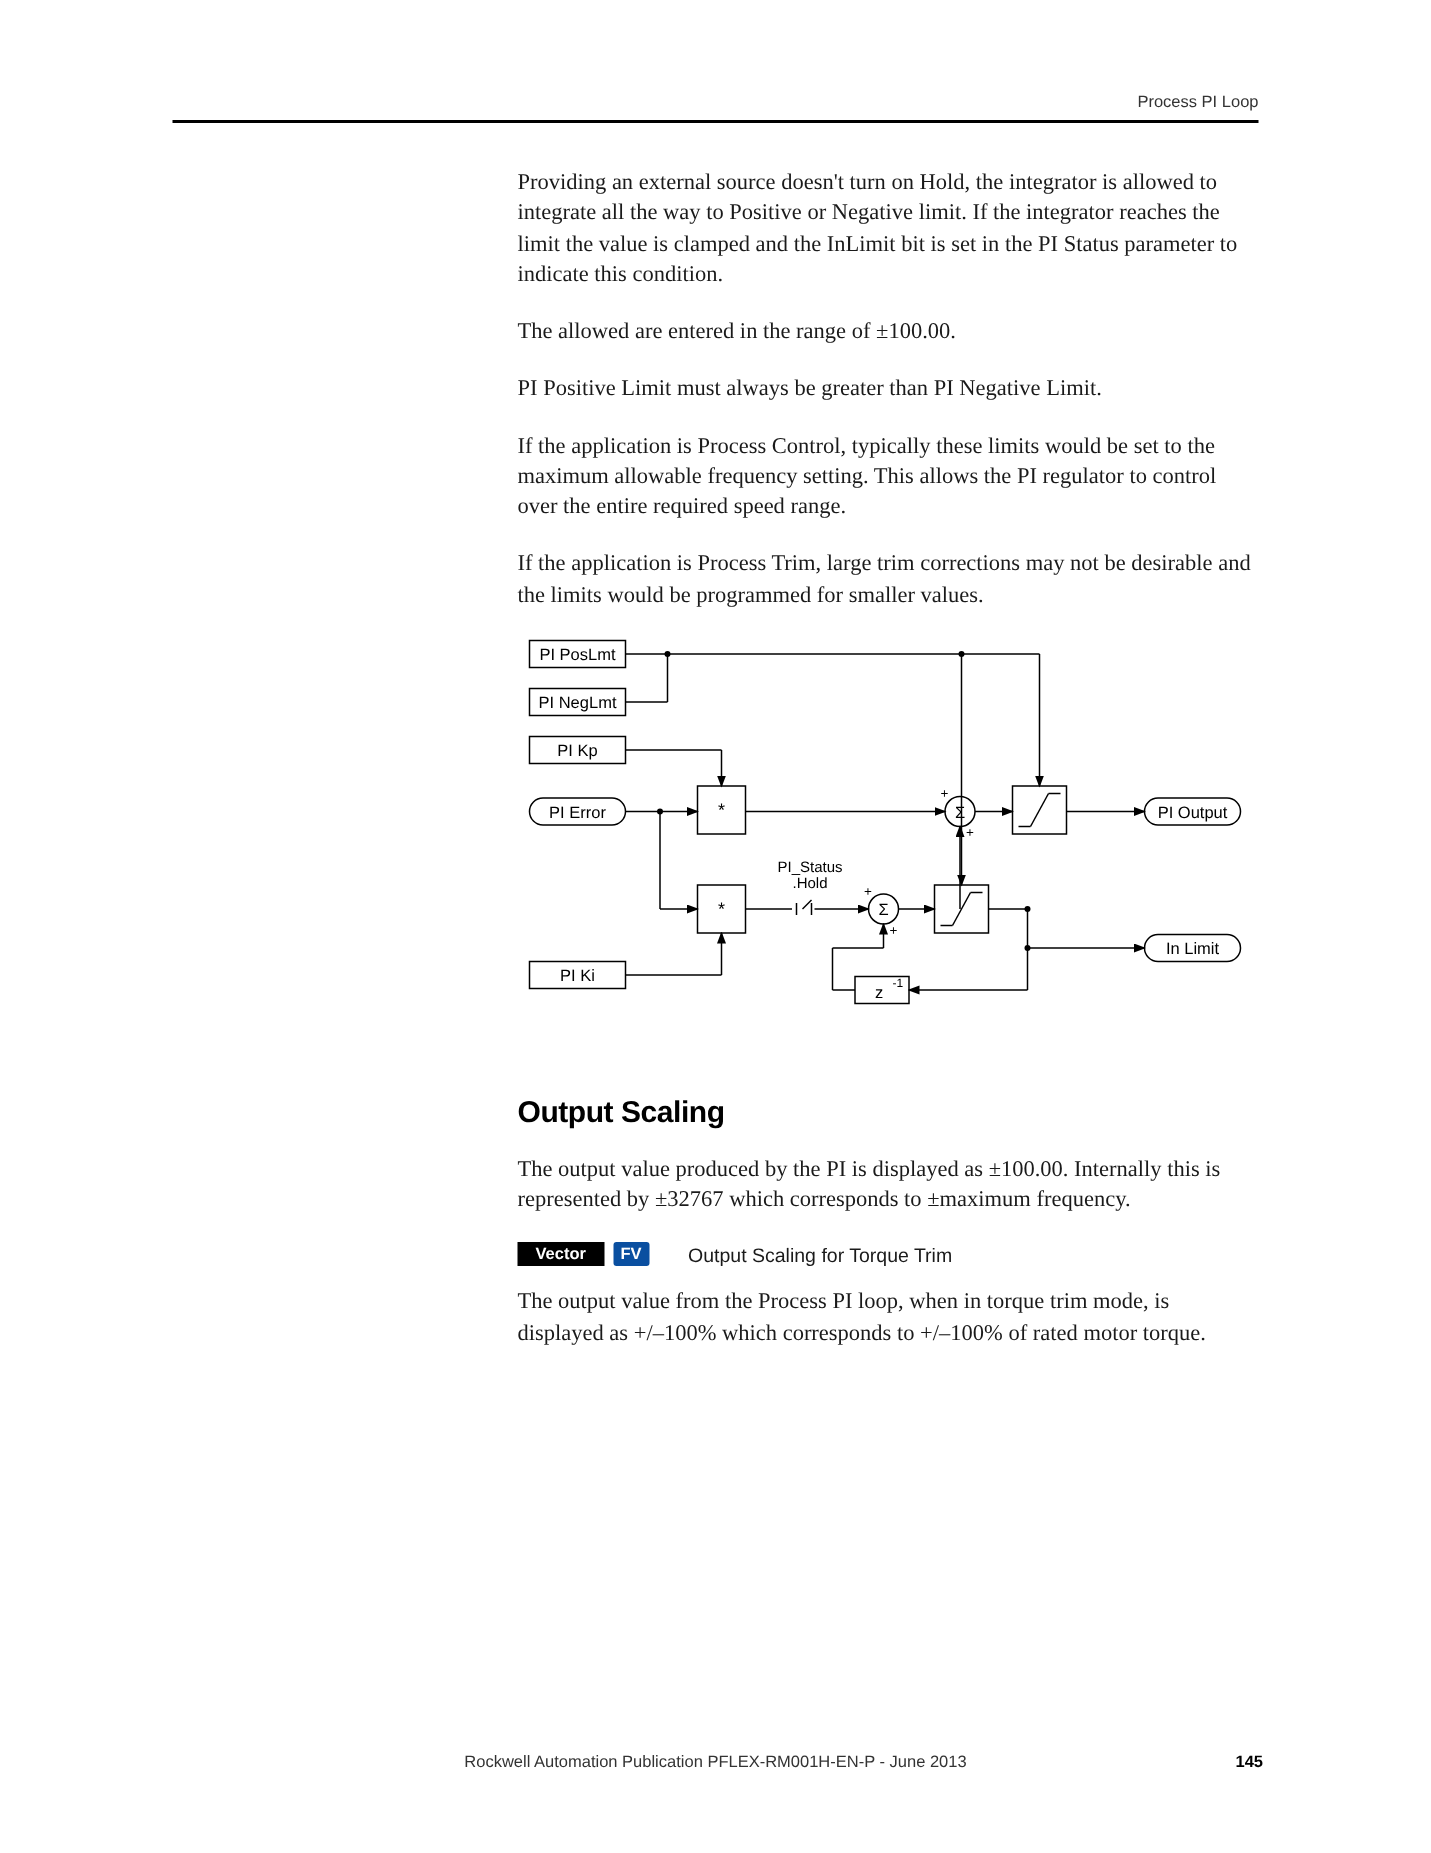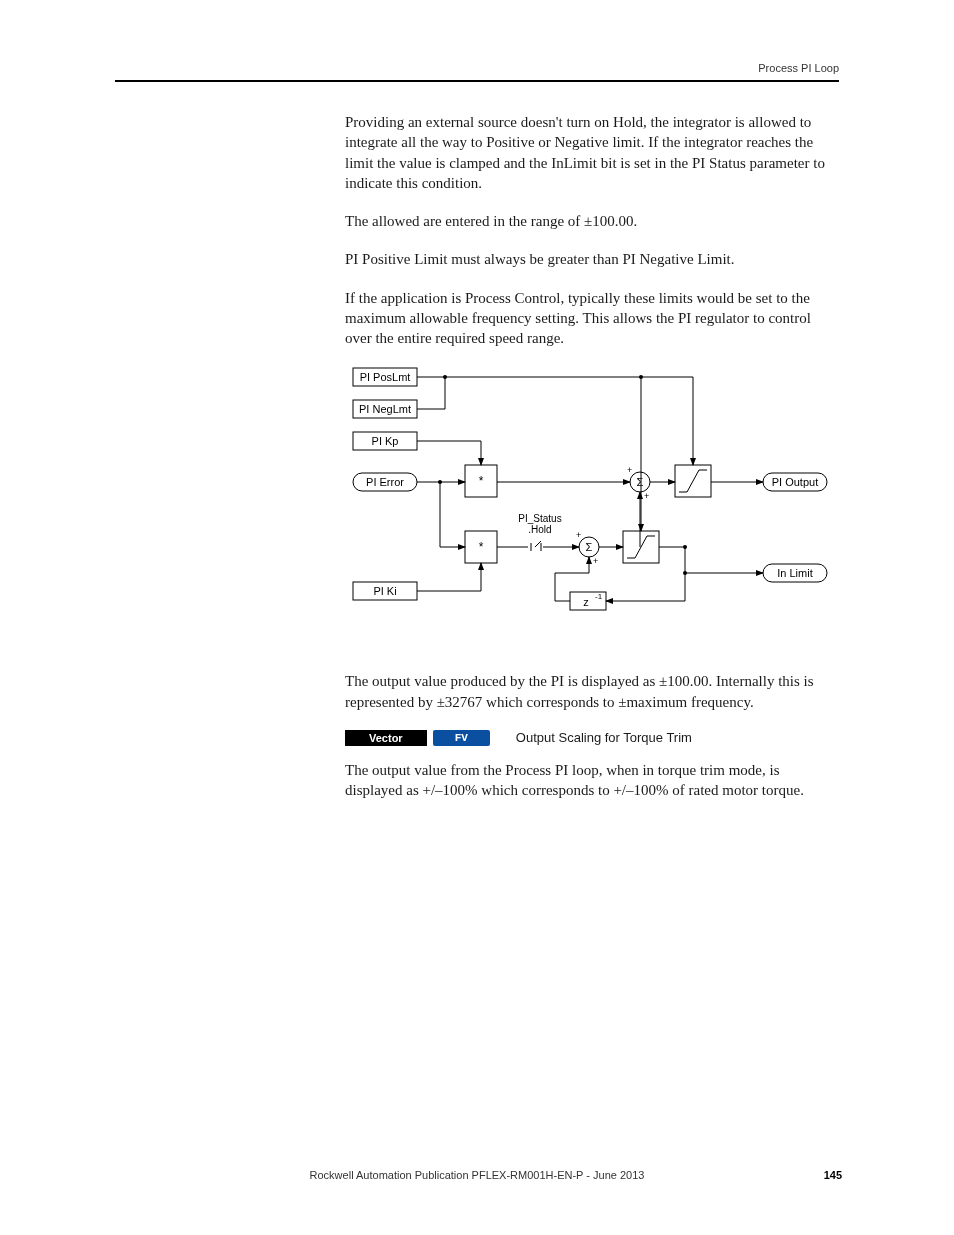--- a/index.html
+++ b/index.html
@@ -56,29 +56,29 @@
       align-items: center;
       gap: 6px;
       margin-bottom: 14px;
     }
     .vector-badge {
       background: #000;
       color: #fff;
       font-family: Arial, sans-serif;
       font-weight: bold;
       font-size: 11px;
-      padding: 2px 24px;
+      padding: 2px 12px;
     }
     .fv-badge {
       background: #0a4fa0;
       color: #fff;
-      font-family: Liberation Mono, monospace;
-      font-weight: bold;
-      font-size: 11px;
-      padding: 2px 22px;
+      font-family: Liberation Sans, sans-serif;
+      font-weight: bold;
+      font-size: 11px;
+      padding: 2px 5px;
       border-radius: 2px;
     }
     .badge-label {
       font-family: Arial, sans-serif;
       font-size: 13px;
       color: #1a1a1a;
       margin-left: 20px;
     }
     .footer {
       position: absolute;
@@ -105,20 +105,21 @@
 <div class="page-header">Process PI Loop</div>
 <div class="header-rule"></div>
 
 <div class="content">
 
 
   <p class="body-text">Providing an external source doesn't turn on Hold, the integrator is allowed to integrate all the way to Positive or Negative limit. If the integrator reaches the limit the value is clamped and the InLimit bit is set in the PI Status parameter to indicate this condition.</p>
   <p class="body-text">The allowed are entered in the range of ±100.00.</p>
   <p class="body-text">PI Positive Limit must always be greater than PI Negative Limit.</p>
   <p class="body-text">If the application is Process Control, typically these limits would be set to the maximum allowable frequency setting. This allows the PI regulator to control over the entire required speed range.</p>
+  <p class="body-text">If the application is Process Trim, large trim corrections may not be desirable and the limits would be programmed for smaller values.</p>
 
   <div class="diagram">
     <svg width="495" height="265" viewBox="0 0 495 265">
       <defs>
         <marker id="arrow" markerWidth="8" markerHeight="8" refX="7" refY="3" orient="auto">
           <path d="M0,0 L0,6 L8,3 z" fill="#000"></path>
         </marker>
       </defs>
 
       <rect x="8" y="2" width="64" height="18" fill="none" stroke="#000" stroke-width="1"></rect>
@@ -224,20 +225,21 @@
 
       <line x1="366" y1="116" x2="418" y2="116" stroke="#000" stroke-width="1" marker-end="url(#arrow)"></line>
 
       <line x1="340" y1="207" x2="418" y2="207" stroke="#000" stroke-width="1" marker-end="url(#arrow)"></line>
       <circle cx="340" cy="207" r="2" fill="#000"></circle>
 
       <line x1="340" y1="181" x2="295" y2="181" stroke="#000" stroke-width="0"></line>
     </svg>
   </div>
 
+  <h2 class="section-heading">Output Scaling</h2>
 
   <p class="body-text">The output value produced by the PI is displayed as ±100.00. Internally this is represented by ±32767 which corresponds to ±maximum frequency.</p>
 
   <div class="badge-row">
     <span class="vector-badge">Vector</span>
     <span class="fv-badge">FV</span>
     <span class="badge-label">Output Scaling for Torque Trim</span>
   </div>
 
   <p class="body-text">The output value from the Process PI loop, when in torque trim mode, is displayed as +/–100% which corresponds to +/–100% of rated motor torque.</p>

